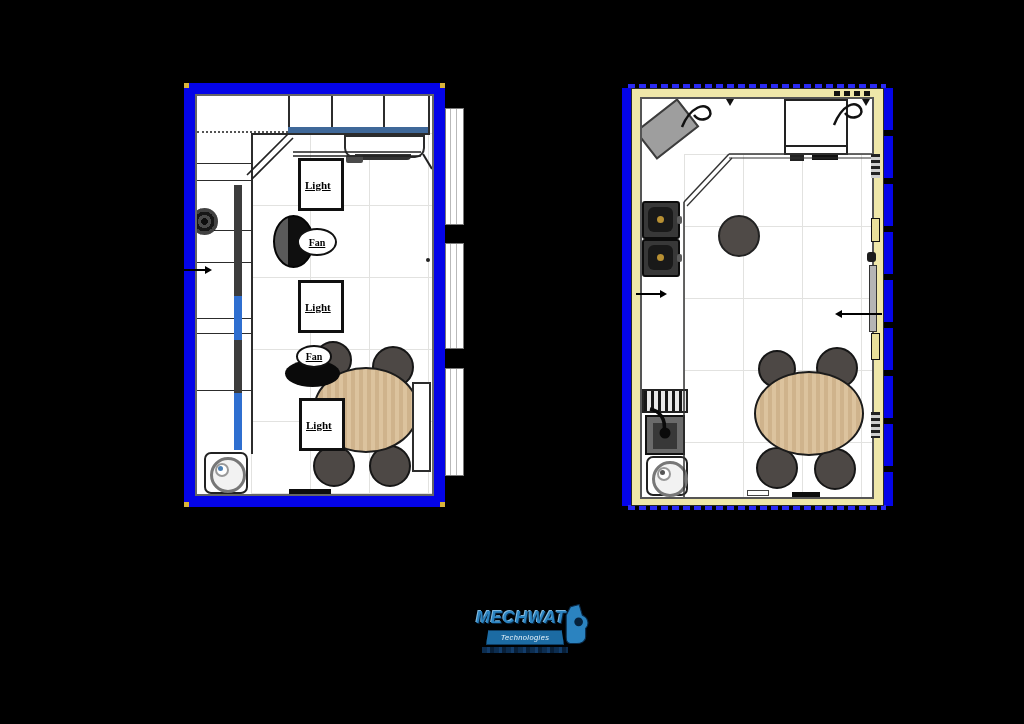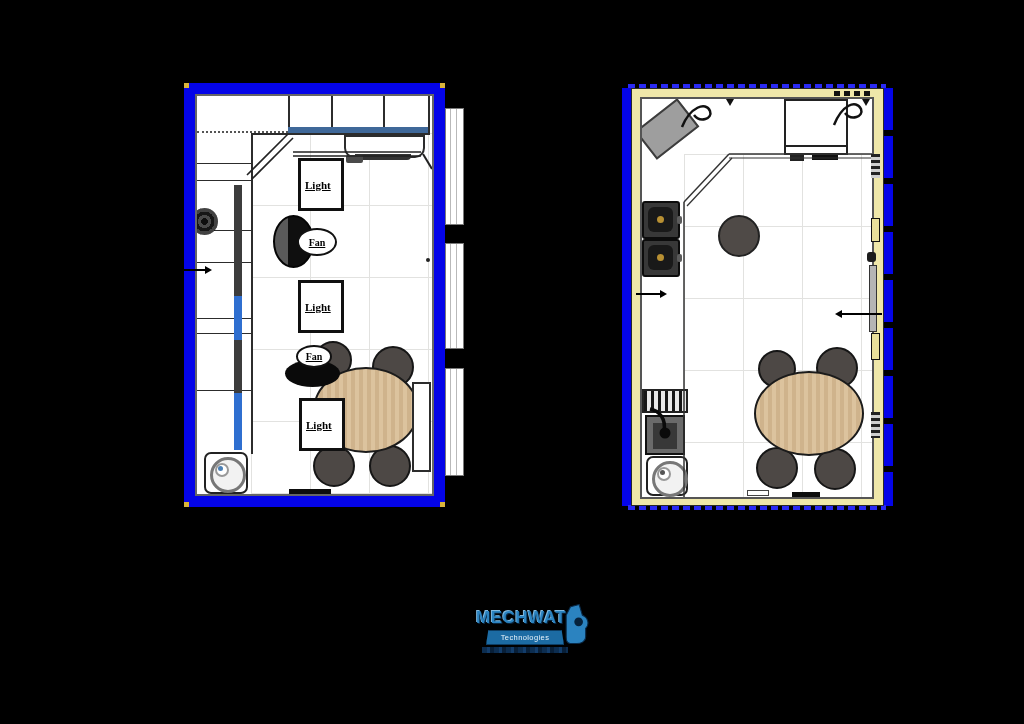--- a/index.html
+++ b/index.html
@@ -1,18 +1,18 @@
 <!DOCTYPE html>
 <html><head>
 <meta charset="utf-8">
 <style>
   html,body{margin:0;padding:0;background:#000;}
   #canvas{position:relative;width:1024px;height:724px;background:#000;overflow:hidden;
           font-family:"Liberation Sans",sans-serif;}
-  .abs{position:absolute;}
+  .abs{position:absolute;font-style:italic;}
   
   .plan{position:absolute;}
   .blue-frame{position:absolute;inset:0;background:#0404e8;box-shadow:0 0 0 1px #000 inset;}
   .room{position:absolute;background:#fff;border:2px solid #666;overflow:hidden;}
   .corner-dot{position:absolute;width:5px;height:5px;background:#d9b43a;}
   .grid{position:absolute;background-image:
       linear-gradient(90deg,#e2e2e0 1px,transparent 1px),
       linear-gradient(180deg,#e2e2e0 1px,transparent 1px);
       background-size:59px 72px;}
   

